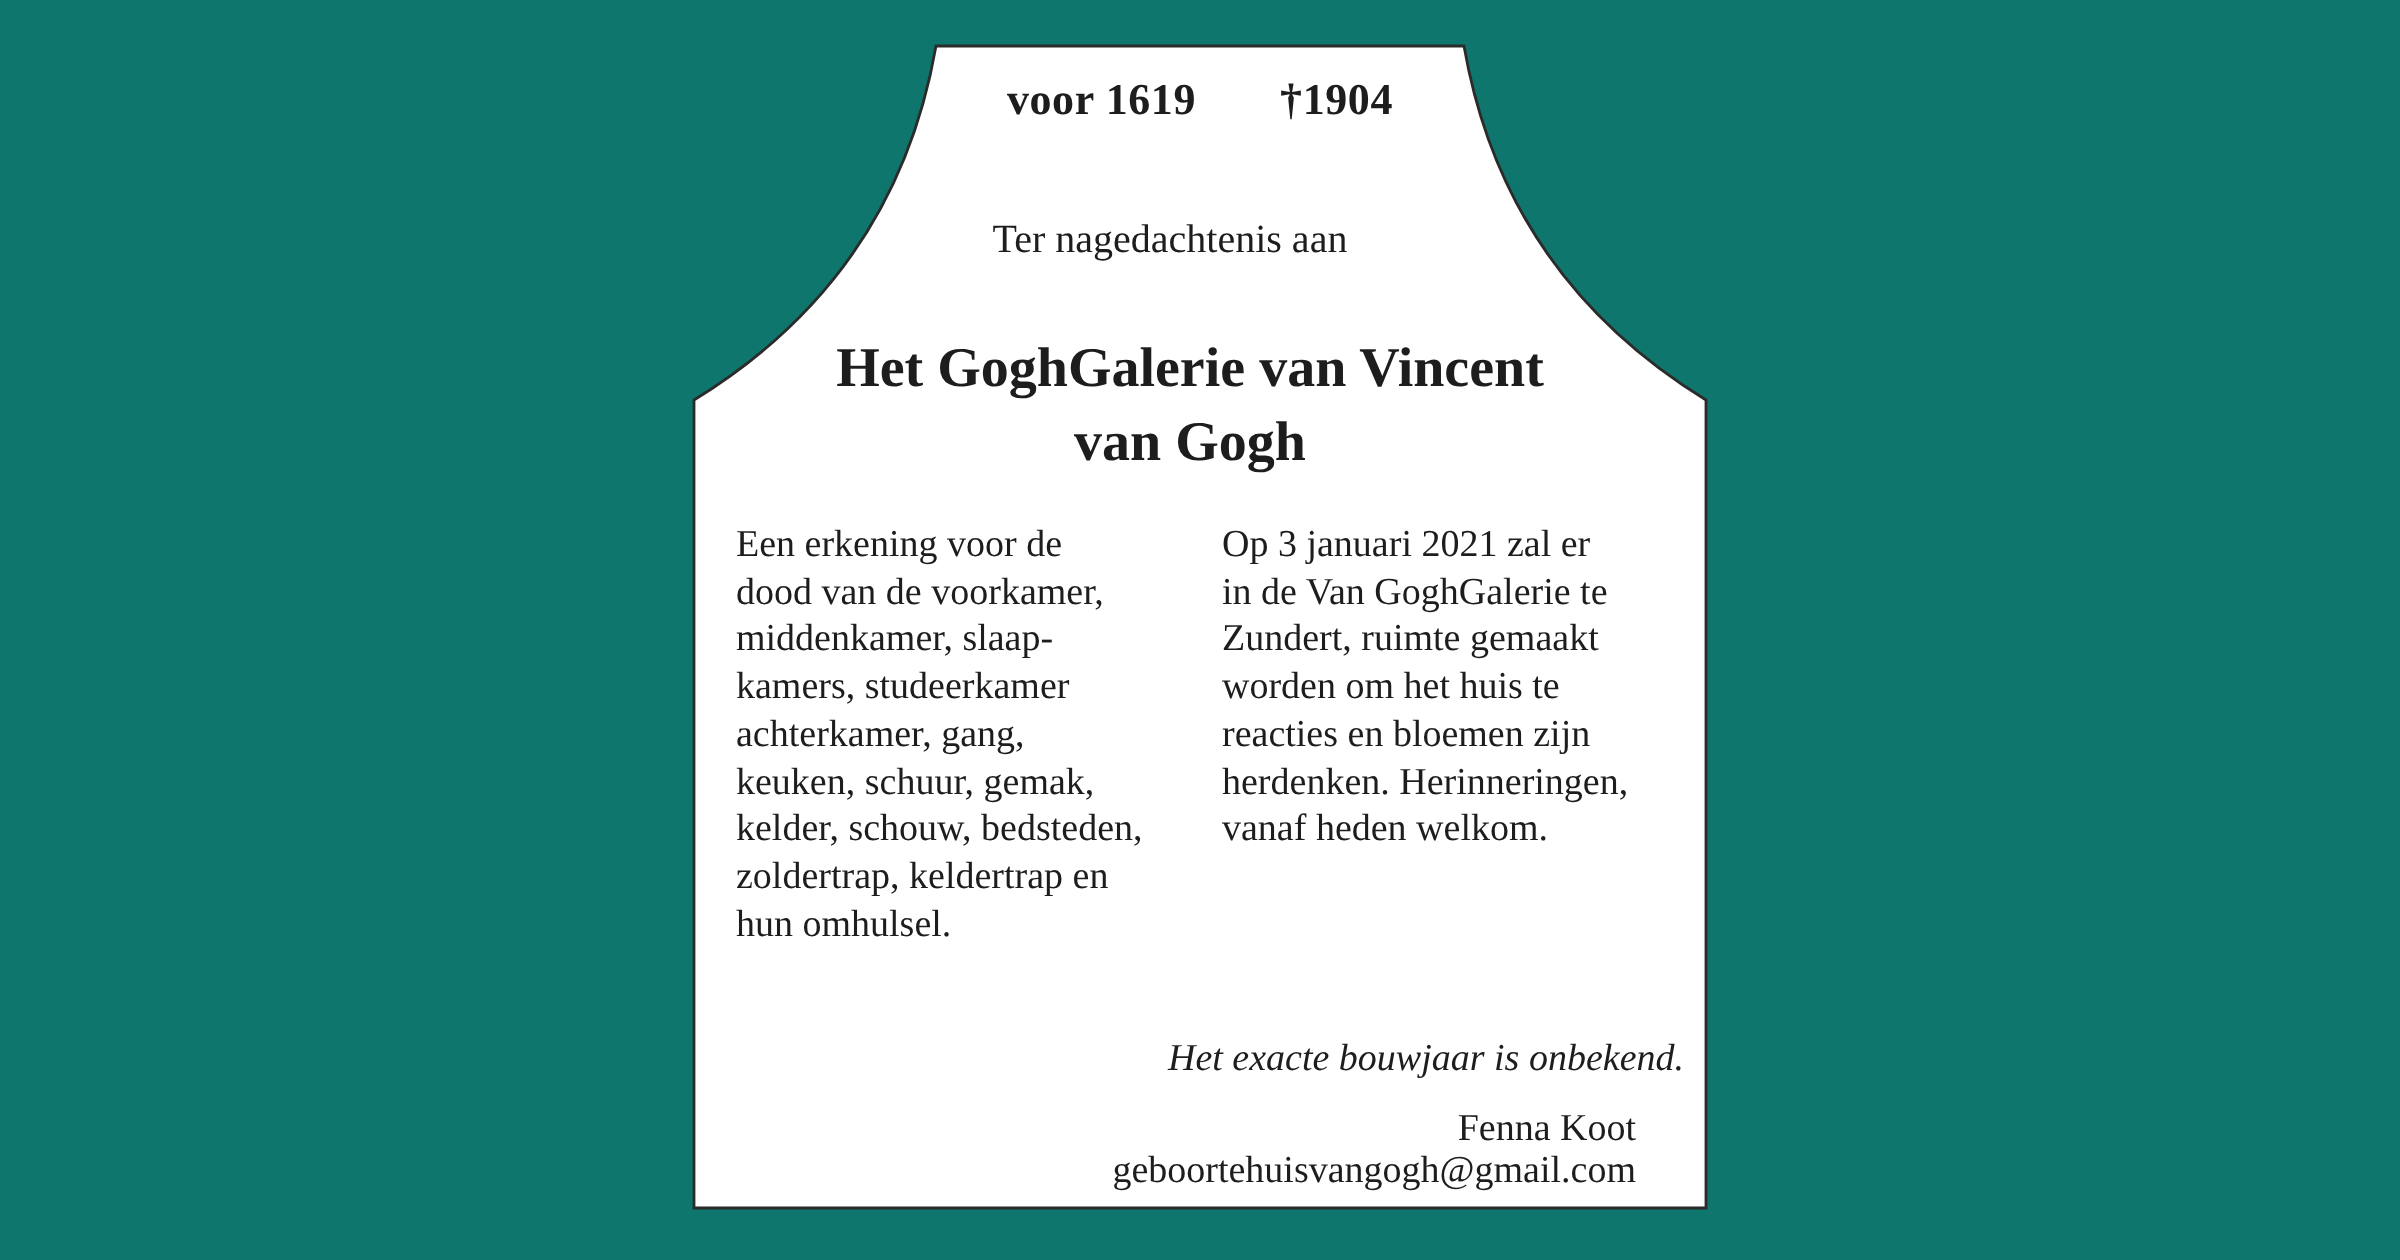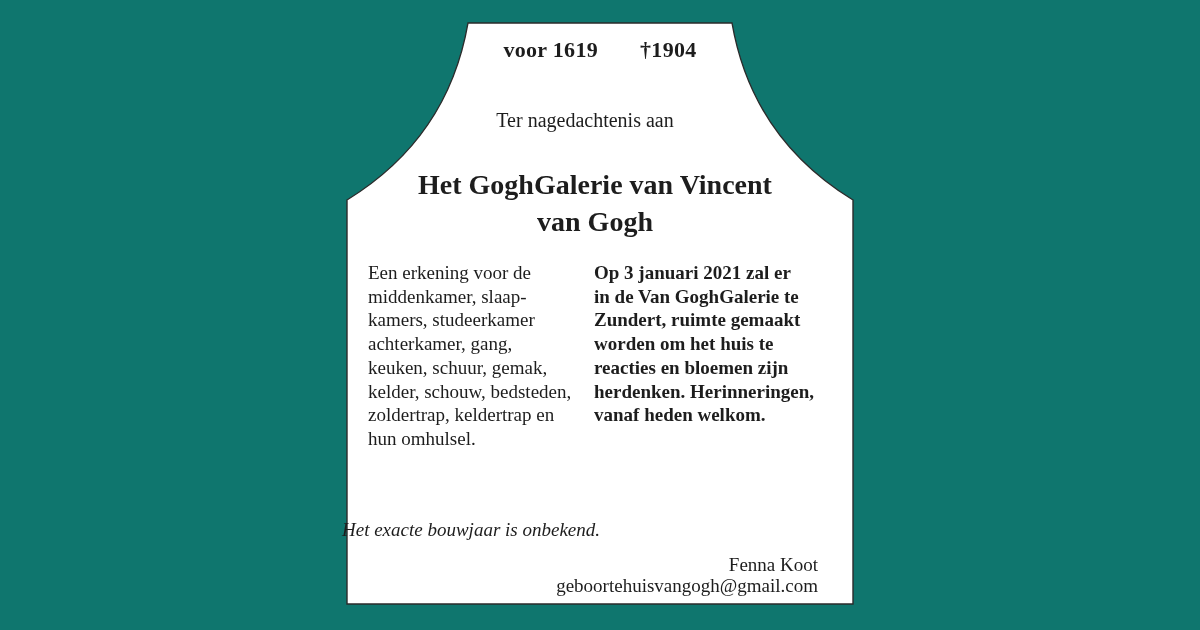--- a/index.html
+++ b/index.html
@@ -43,25 +43,25 @@
     line-height: 37px;
   }
   .col {
     position: absolute;
     top: 261px;
     font-size: 19px;
     line-height: 23.7px;
     white-space: nowrap;
   }
   .col-left  { left: 368px; }
-  .col-right { left: 594px; font-weight: bold; }
+  .col-right { left: 611px; }
   .note {
     position: absolute;
     left: 342px; top: 520px; width: 500px;
-    text-align: left;
+    text-align: right;
     font-style: italic;
     font-size: 19px;
     line-height: 19px;
   }
   .signature {
     position: absolute;
     left: 500px; top: 555px; width: 318px;
     text-align: right;
     font-size: 19px;
     line-height: 20.5px;
@@ -82,20 +82,21 @@
 
   <div class="dedication">Ter nagedachtenis aan</div>
 
   <div class="title">
     <div>Het GoghGalerie van Vincent</div>
     <div>van Gogh</div>
   </div>
 
   <div class="col col-left">
     <div>Een erkening voor de</div>
+    <div>dood van de voorkamer,</div>
     <div>middenkamer, slaap-</div>
     <div>kamers, studeerkamer</div>
     <div>achterkamer, gang,</div>
     <div>keuken, schuur, gemak,</div>
     <div>kelder, schouw, bedsteden,</div>
     <div>zoldertrap, keldertrap en</div>
     <div>hun omhulsel.</div>
   </div>
 
   <div class="col col-right">

